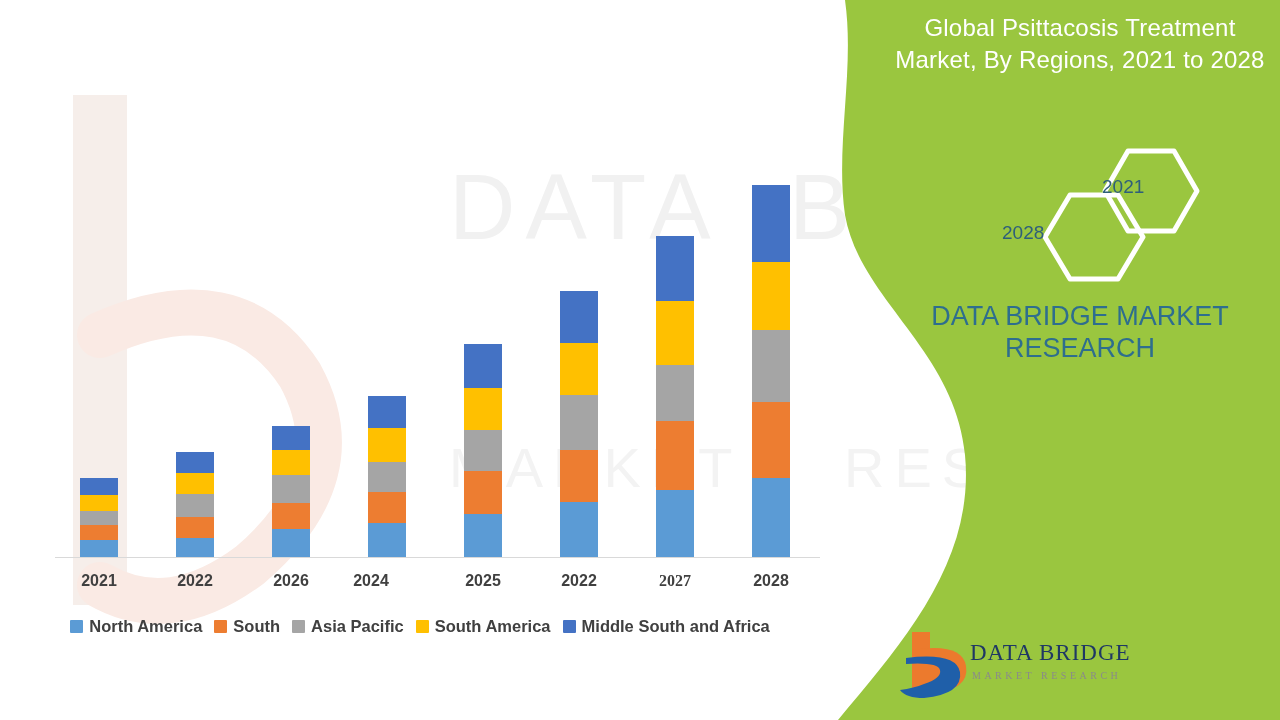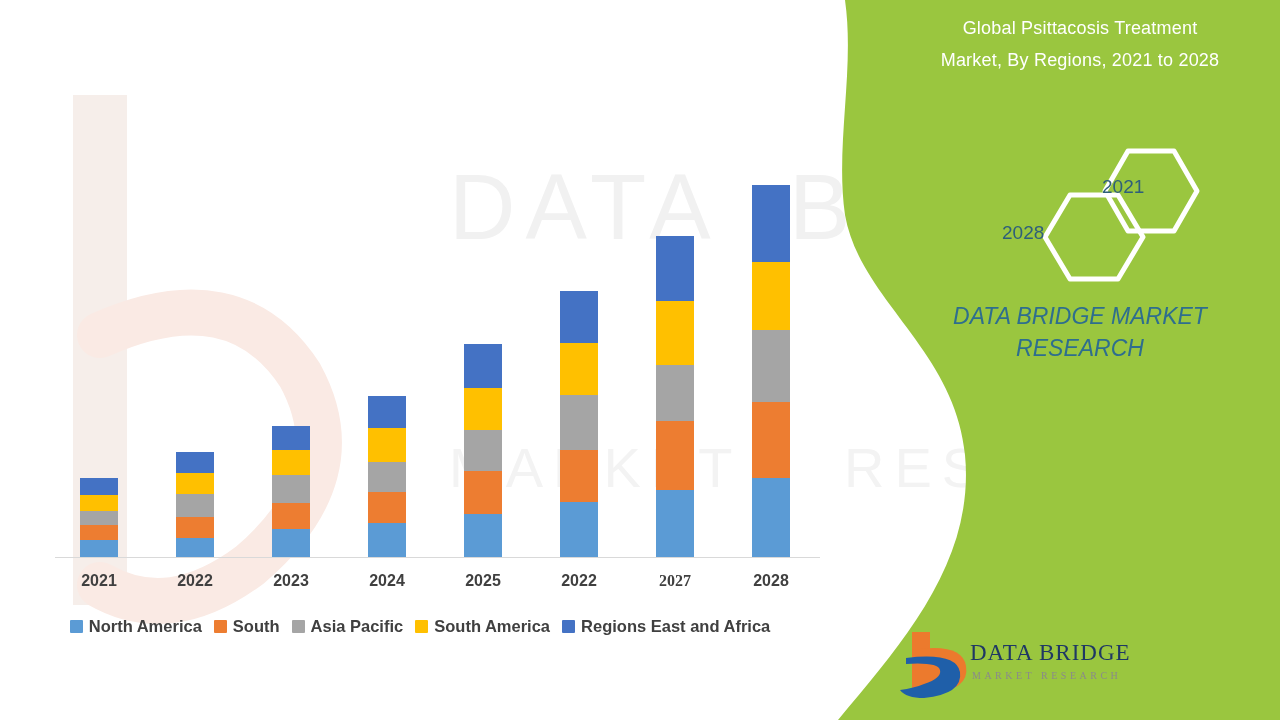--- a/index.html
+++ b/index.html
@@ -131,21 +131,21 @@
     left: 880px; top: 0;
     width: 400px; height: 720px;
     z-index: 4;
   }
   .panel-title {
     position: absolute;
     left: 0; top: 12px;
     width: 400px;
     text-align: center;
     color: #ffffff;
-    font-size: 18px;
+    font-size: 24px;
     line-height: 32px;
     font-weight: 400;
     letter-spacing: 0.2px;
   }
   .hexes {
     position: absolute;
     left: 0; top: 145px;
     width: 400px; height: 150px;
   }
   .hex-label {
@@ -156,24 +156,23 @@
   }
   .hex-2021 { left: 222px; top: 31px; }
   .hex-2028 { left: 122px; top: 77px; }
 
   .brand {
     position: absolute;
     left: 0; top: 300px;
     width: 400px;
     text-align: center;
     color: #2e6e8e;
-    font-size: 23px;
+    font-size: 27px;
     line-height: 32px;
     font-weight: 400;
-    font-style: italic;
   }
 
   .logo {
     position: absolute;
     left: 10px; top: 628px;
     width: 390px; height: 72px;
   }
   .logo-text {
     position: absolute;
     left: 90px; top: 640px;
@@ -273,22 +272,22 @@
           <div class="seg" style="height: 68px; background: rgb(255, 192, 0);"></div>
           <div class="seg" style="height: 72px; background: rgb(165, 165, 165);"></div>
           <div class="seg" style="height: 76px; background: rgb(237, 125, 49);"></div>
           <div class="seg" style="height: 79px; background: rgb(91, 155, 213);"></div>
         </div>
       </div>
 
     <div class="xlabels" id="xlabels">
         <div class="xlabel" style="left: 51px;">2021</div>
         <div class="xlabel" style="left: 147px;">2022</div>
-        <div class="xlabel" style="left: 243px;">2023</div>
-        <div class="xlabel" style="left: 339px;">2024</div>
+        <div class="xlabel" style="left: 243px;">2026</div>
+        <div class="xlabel" style="left: 323px;">2024</div>
         <div class="xlabel" style="left: 435px;">2025</div>
         <div class="xlabel" style="left: 531px;">2022</div>
         <div class="xlabel" style="left: 627px; font-family: Liberation Serif, serif;">2027</div>
         <div class="xlabel" style="left: 723px;">2028</div>
       </div>
 
     <div class="legend" id="legend">
         <div class="legend-item">
           <span class="legend-swatch" style="background: rgb(91, 155, 213);"></span>
           <span class="legend-label">North America</span>
@@ -300,21 +299,21 @@
         <div class="legend-item">
           <span class="legend-swatch" style="background: rgb(165, 165, 165);"></span>
           <span class="legend-label">Asia Pacific</span>
         </div>
         <div class="legend-item">
           <span class="legend-swatch" style="background: rgb(255, 192, 0);"></span>
           <span class="legend-label">South America</span>
         </div>
         <div class="legend-item">
           <span class="legend-swatch" style="background: rgb(68, 114, 196);"></span>
-          <span class="legend-label">Regions East and Africa</span>
+          <span class="legend-label">Middle South and Africa</span>
         </div>
       </div>
   </div>
 
   <div class="right-content">
 
     <div class="panel-title">
       <div>Global Psittacosis Treatment</div>
       <div>Market, By Regions, 2021 to 2028</div>
     </div>

